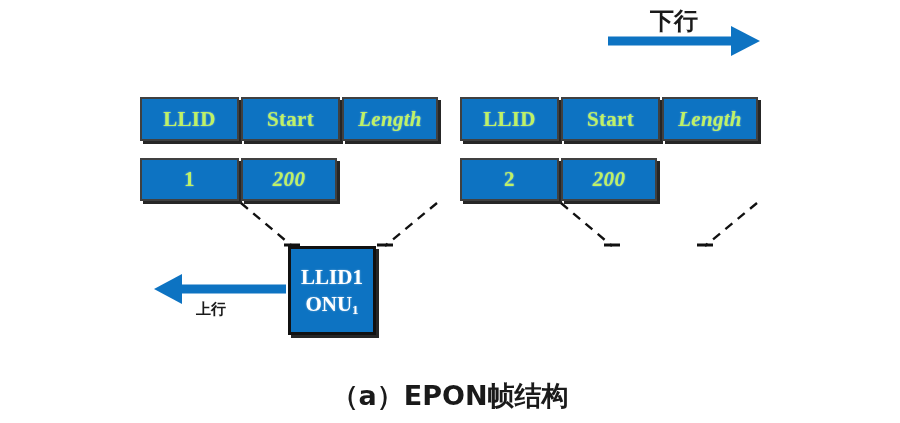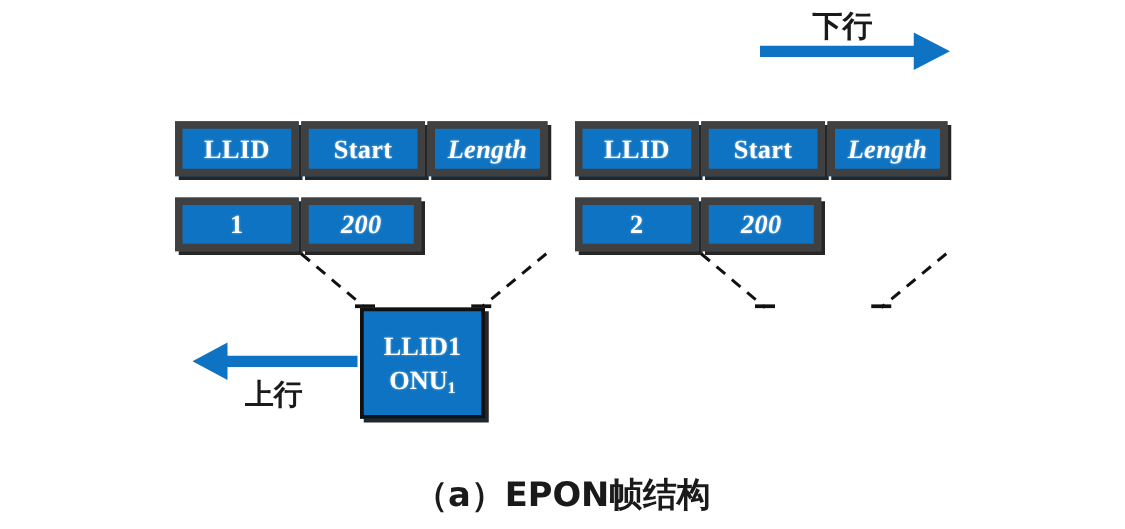--- a/index.html
+++ b/index.html
@@ -19,23 +19,23 @@
   }
 
   
   .frame-table {
     position: absolute;
     display: flex;
   }
   .cell {
     position: relative;
     background: #0D73C2;
-    border: 6px solid #404040;
+    border: 2px solid #404040;
     box-sizing: border-box;
-    color: #ffffff;
+    color: #bef264;
     display: flex;
     align-items: center;
     justify-content: center;
     font-family: "Liberation Serif", "DejaVu Serif", serif;
     font-weight: bold;
     letter-spacing: .3px;
     text-shadow: 0 0 2px rgba(255,255,255,.55);
     box-shadow: 3px 3px 0 rgba(20,20,20,.92);
   }
   .cell + .cell { margin-left: 2px; }
@@ -43,21 +43,21 @@
   .header-row .cell { height: 44px; font-size: 21px; }
   .data-row   .cell { height: 43px; font-size: 21px; }
 
   .w-lid  { width: 99px; }
   .w-str  { width: 99px; }
   .w-len  { width: 96px; font-style: italic; }
 
   
   .onu-box {
     position: absolute;
-    width: 100px;
+    width: 88px;
     height: 89px;
     background: #0D73C2;
     border: 3px solid #111111;
     box-sizing: border-box;
     box-shadow: 3px 3px 0 rgba(20,20,20,.92);
     display: flex;
     flex-direction: column;
     align-items: center;
     justify-content: center;
     color: #ffffff;
@@ -76,21 +76,21 @@
     color: #1a1a1a;
   }
   .lbl-down {
     position: absolute;
     left: 650px; top: 5px;
     font-size: 24px;
   }
   .lbl-up {
     position: absolute;
     left: 196px; top: 300px;
-    font-size: 23px;
+    font-size: 15px;
   }
   .caption {
     position: absolute;
     left: 0; right: 0; top: 378px;
     text-align: center;
     font-size: 27px;
     color: #1a1a1a;
     font-family: "DejaVu Sans", "Liberation Sans", sans-serif;
     font-weight: bold;
   }

